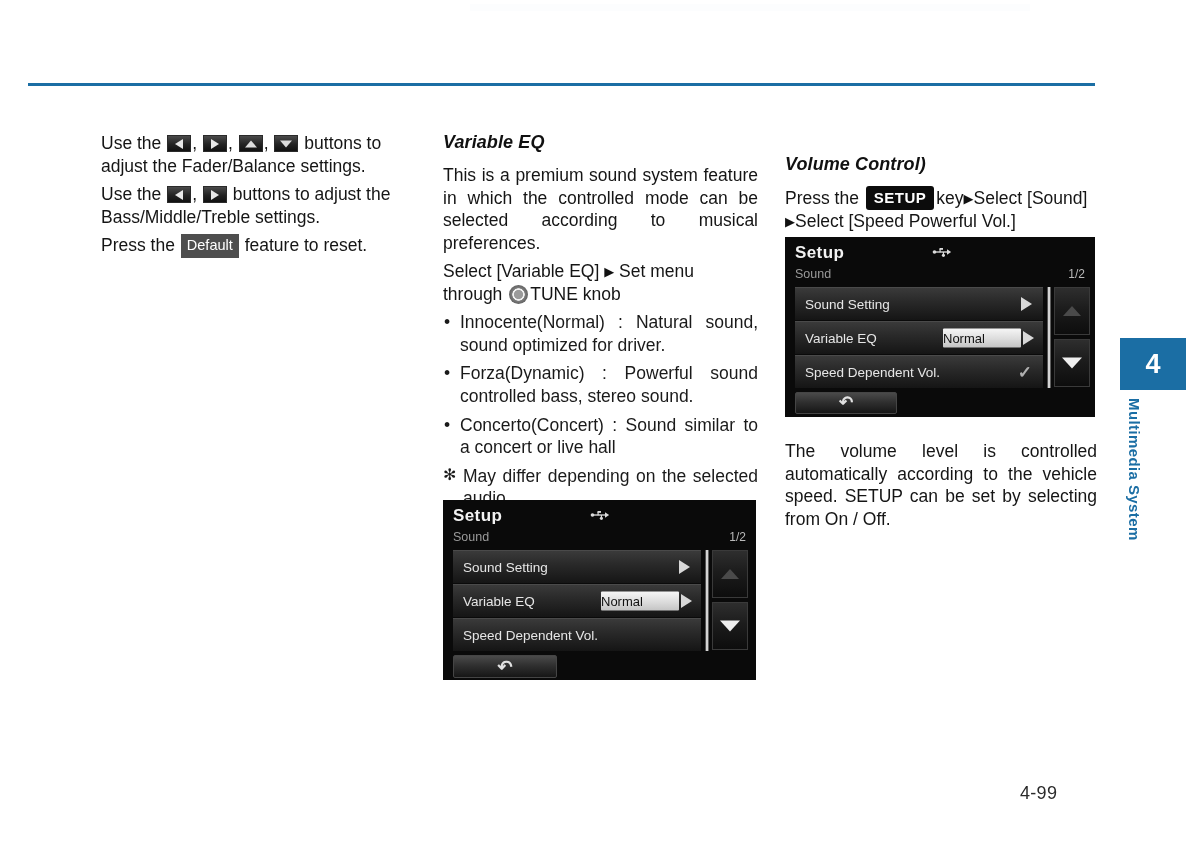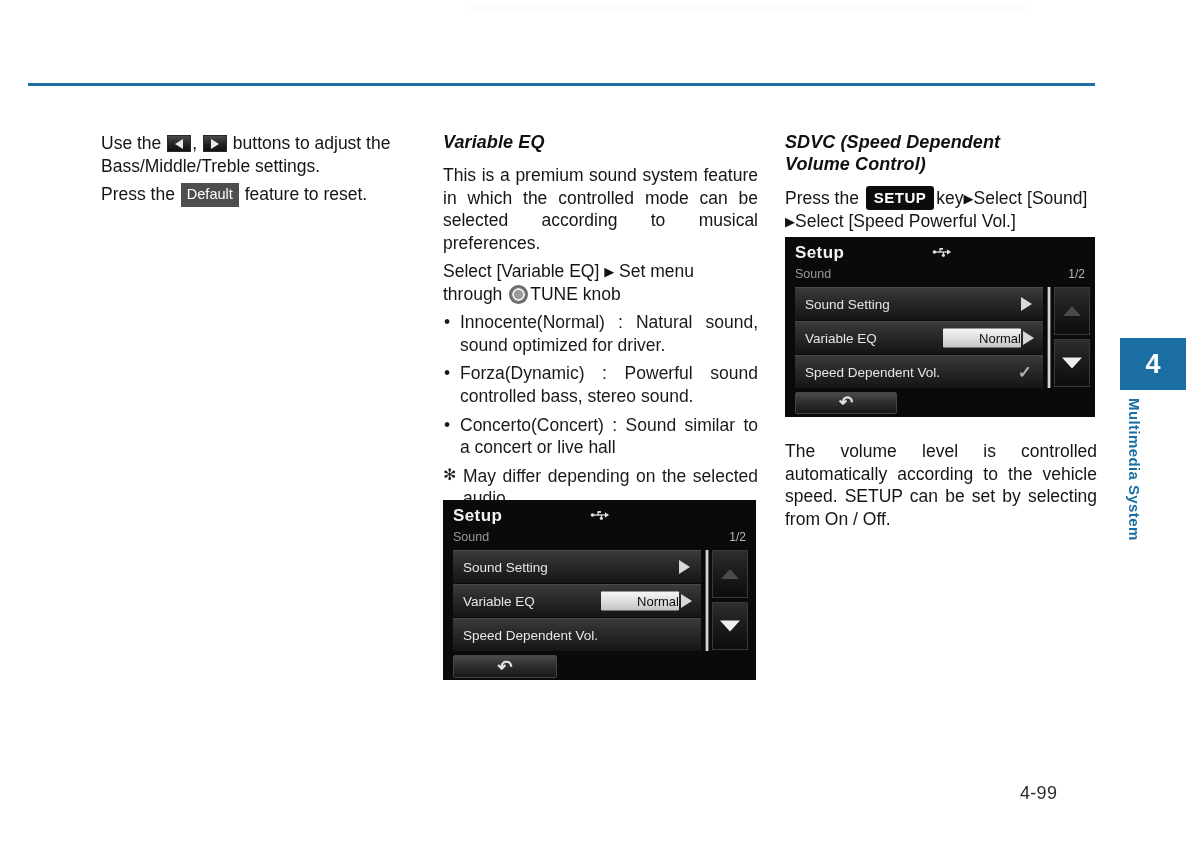--- a/index.html
+++ b/index.html
@@ -215,21 +215,21 @@
     transform: translateY(-50%);
     color: #b0b0b0;
     font-weight: bold;
   }
   .value-chip {
     position: absolute;
     top: 50%;
     transform: translateY(-50%);
     background: linear-gradient(180deg, #f6f6f6 0%, #dcdcdc 55%, #c4c4c4 100%);
     color: #111;
-    text-align: right;
+    text-align: left;
     box-sizing: border-box;
     border-radius: 1px;
   }
   .scrollbtn {
     position: absolute;
     background: linear-gradient(180deg, #2e2e2e 0%, #1c1c1c 45%, #0d0d0d 100%);
     border: 1px solid #3a3a3a;
     box-sizing: border-box;
   }
   .scrollbtn .tri {
@@ -303,20 +303,28 @@
   }
 </style>
 </head>
 <body>
 
 <div class="scan-band"></div>
 <div class="header-rule"></div>
 
 <div class="col col-left">
 
+  <p class="para">
+    <span>Use the</span>
+    <span class="keybtn left"></span><span>,</span>
+    <span class="keybtn right"></span><span>,</span>
+    <span class="keybtn up"></span><span>,</span>
+    <span class="keybtn down"></span>
+    <span>buttons to adjust the Fader/Balance settings.</span>
+  </p>
 
   <p class="para">
     <span>Use the</span>
     <span class="keybtn left"></span><span>,</span>
     <span class="keybtn right"></span>
     <span>buttons to adjust the Bass/Middle/Treble settings.</span>
   </p>
 
   <p class="para">
     <span>Press the</span>
@@ -356,21 +364,21 @@
       <span class="bullet-mark">✻</span>
       <span>May differ depending on the selected audio.</span>
     </li>
   </ul>
 
 </div>
 
 <div class="col col-right">
 
   <h2 class="sec-head">
-    <span>SDVC (Speed Dependent</span><br>
+    <br>
     <span>Volume Control)</span>
   </h2>
 
   <p class="para">
     <span>Press the</span>
     <span class="setupkey">SETUP</span><span>key</span><span class="arrow-tri">▶</span><span>Select [Sound]</span>
     <span class="arrow-tri">▶</span><span>Select [Speed Powerful Vol.]</span>
   </p>
 
 </div>

